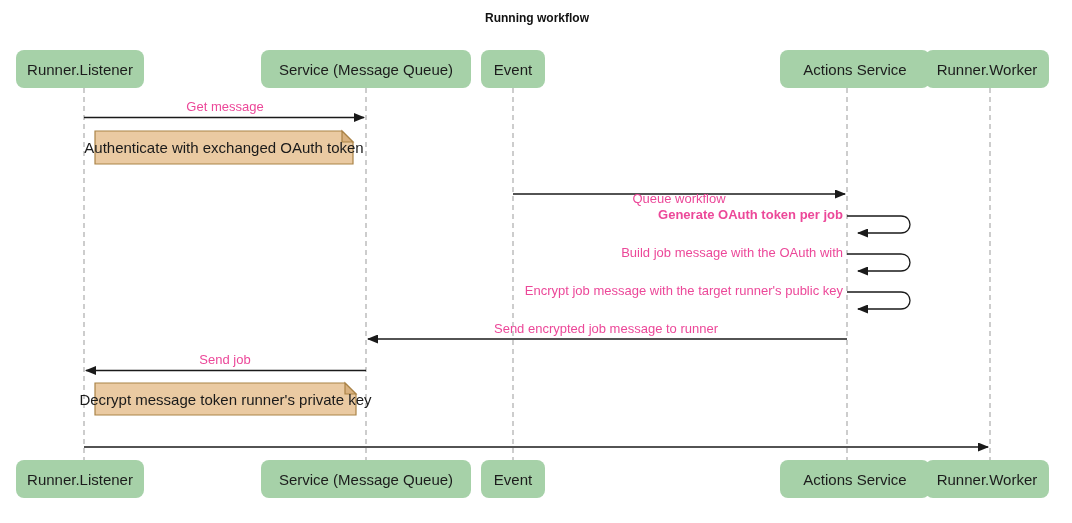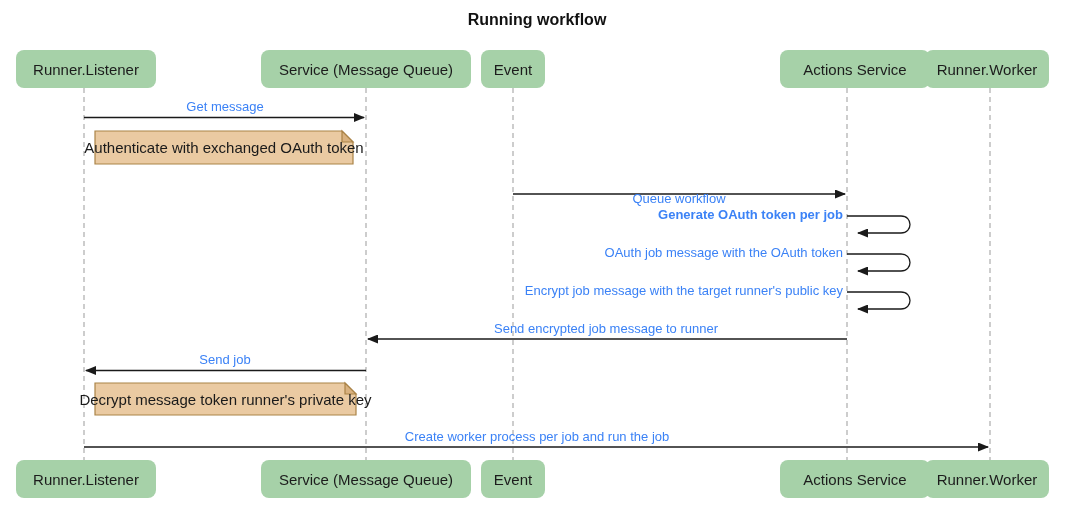--- a/index.html
+++ b/index.html
@@ -19,50 +19,50 @@
     position: absolute;
     left: 0; top: 0;
     width: 1072px;
     height: 523px;
   }
   .diagram-title {
     position: absolute;
     left: 537px;
     top: 11px;
     transform: translateX(-50%);
-    font-size: 16px;
+    font-size: 12px;
     font-weight: 700;
     color: #111111;
     white-space: nowrap;
   }
   .participant {
     position: absolute;
     height: 38px;
     background: #a6d1a8;
     border-radius: 8px;
     display: flex;
     align-items: center;
     justify-content: center;
     font-size: 15px;
     color: #1c1c1c;
     white-space: nowrap;
   }
   .row-top .participant { top: 50px; }
   .row-bottom .participant { top: 460px; }
-  .p1 { left: 16px;  width: 140px; }
+  .p1 { left: 16px;  width: 128px; }
   .p2 { left: 261px; width: 210px; }
   .p3 { left: 481px; width: 64px; }
   .p4 { left: 780px; width: 150px; }
   .p5 { left: 925px; width: 124px; }
   .msg-label {
     position: absolute;
     font-size: 13px;
     line-height: 16px;
     height: 16px;
-    color: #3b82f6;
+    color: #ec4899;
     white-space: nowrap;
   }
   .msg-label.center { transform: translateX(-50%); }
   .note-text {
     position: absolute;
     font-size: 15px;
     color: #1a1a1a;
     display: flex;
     align-items: center;
     justify-content: center;
@@ -120,22 +120,21 @@
     <div class="participant p1">Runner.Listener</div>
     <div class="participant p2">Service (Message Queue)</div>
     <div class="participant p3">Event</div>
     <div class="participant p4">Actions Service</div>
     <div class="participant p5">Runner.Worker</div>
   </div>
 
   <div class="msg-label center" style="left:225px; top:99px;">Get message</div>
   <div class="msg-label center" style="left:679px; top:176px;margin-top:15px;">Queue workflow</div>
   <div class="msg-label" style="right:229px; top:207px;font-weight:bold;">Generate OAuth token per job</div>
-  <div class="msg-label" style="right:229px; top:245px;">OAuth job message with the OAuth token</div>
+  <div class="msg-label" style="right:229px; top:245px;">Build job message with the OAuth with</div>
   <div class="msg-label" style="right:229px; top:283px;">Encrypt job message with the target runner's public key</div>
   <div class="msg-label center" style="left:606px; top:321px;">Send encrypted job message to runner</div>
   <div class="msg-label center" style="left:225px; top:352px;">Send job</div>
-  <div class="msg-label center" style="left:537px; top:429px;">Create worker process per job and run the job</div>
 
   <div class="note-text" style="left:95px; top:131px; width:258px; height:33px;">Authenticate with exchanged OAuth token</div>
   <div class="note-text" style="left:95px; top:383px; width:261px; height:32px;">Decrypt message token runner's private key</div>
 
 </div>
 
 </body></html>

